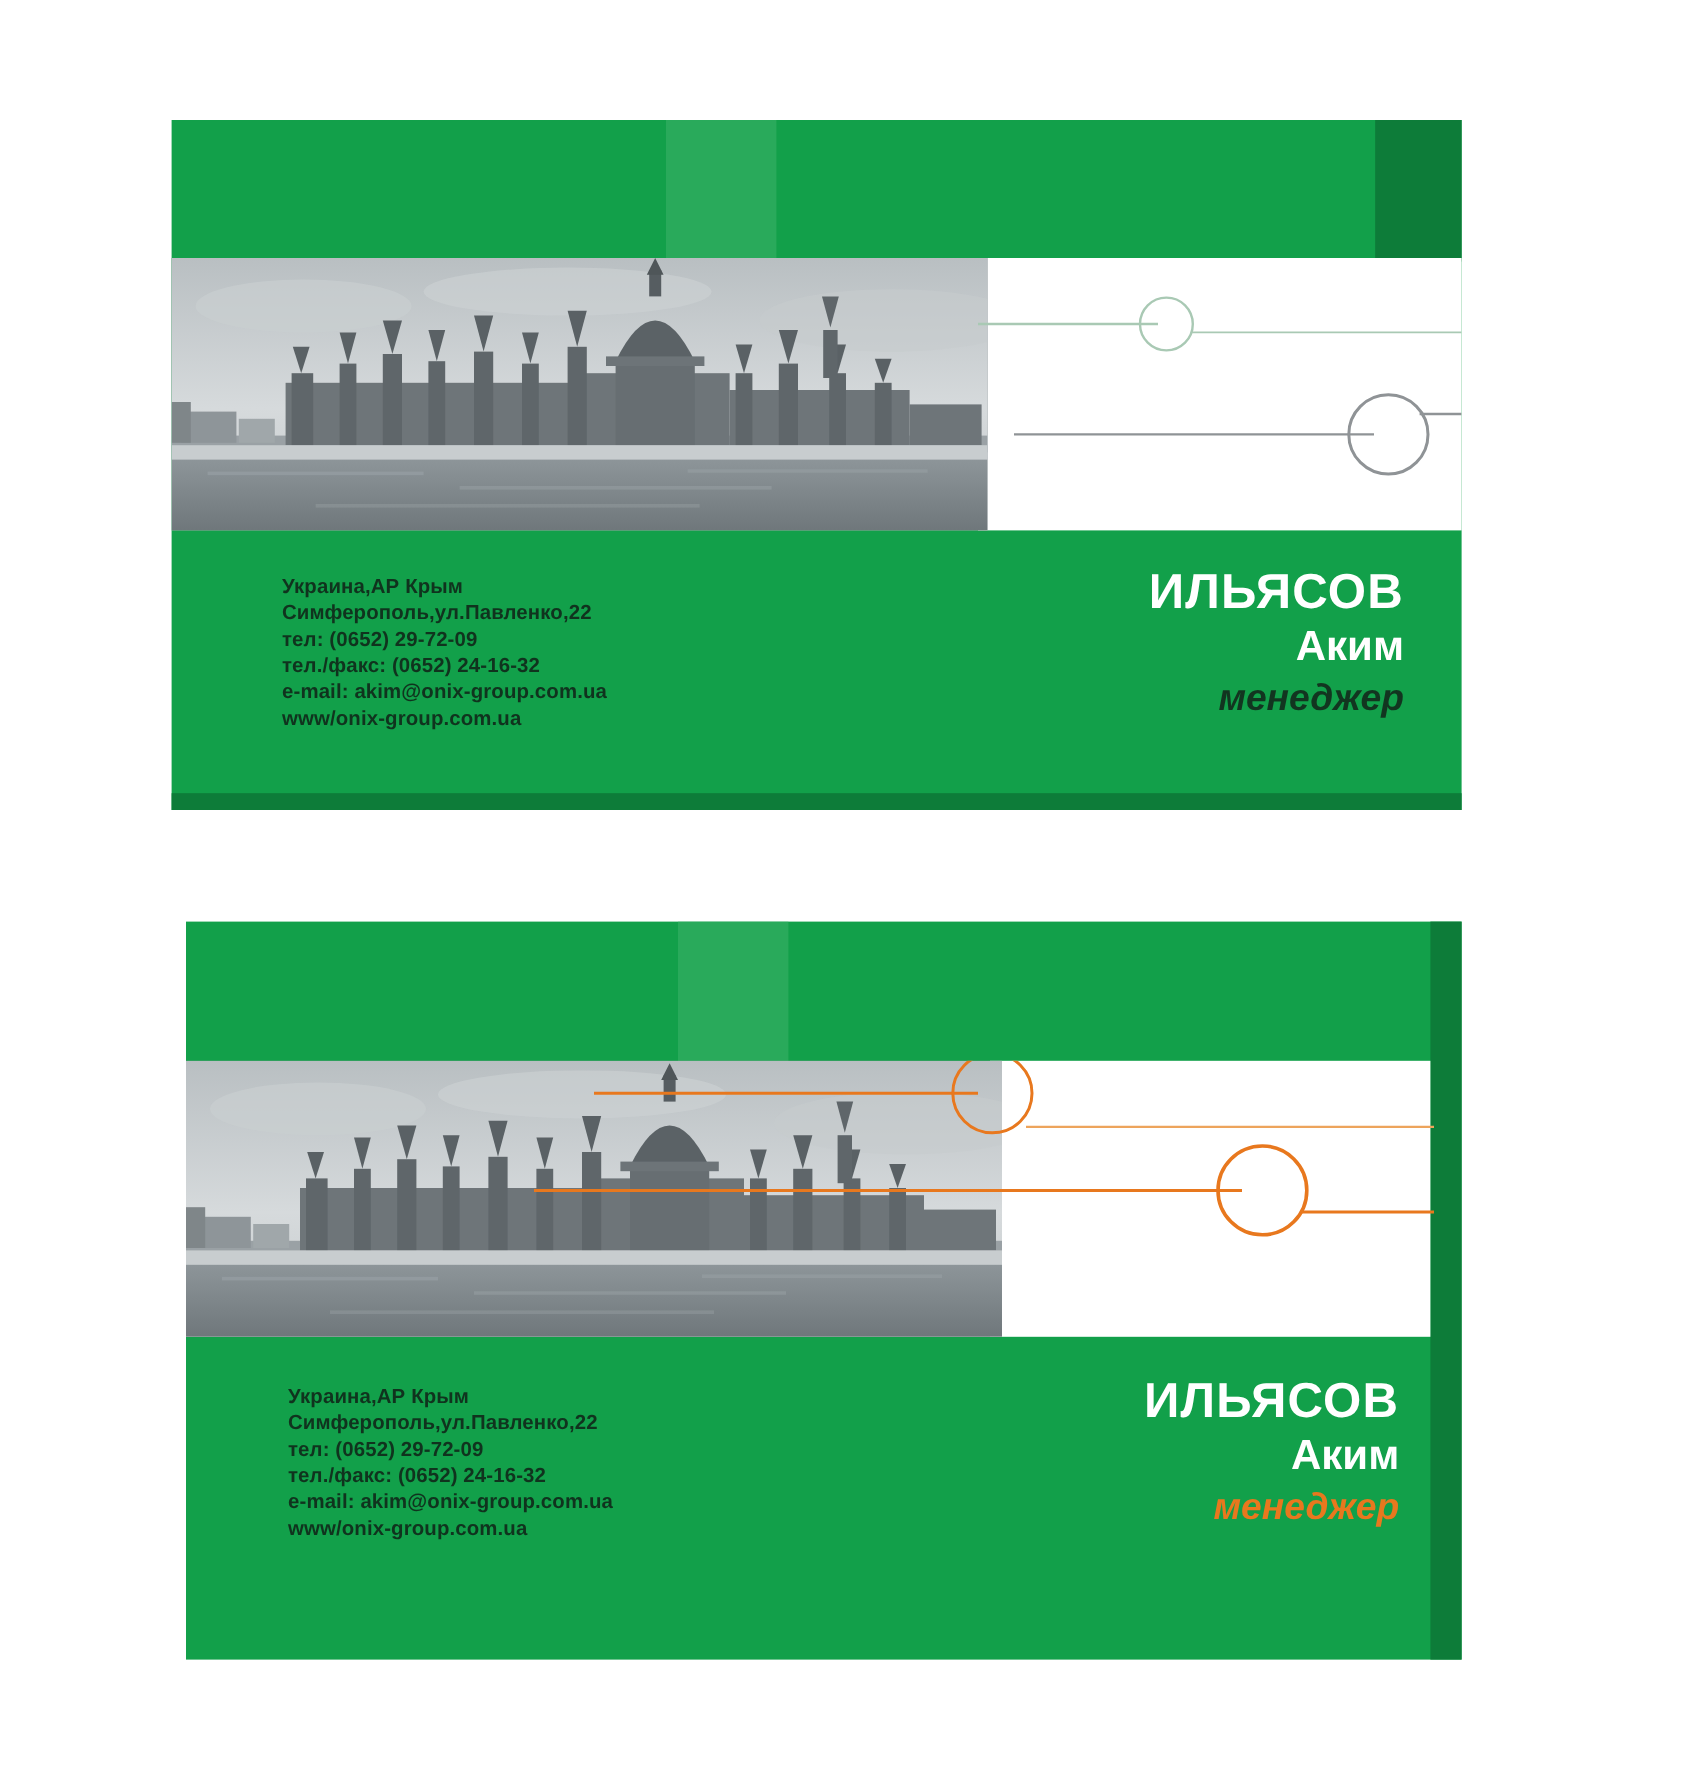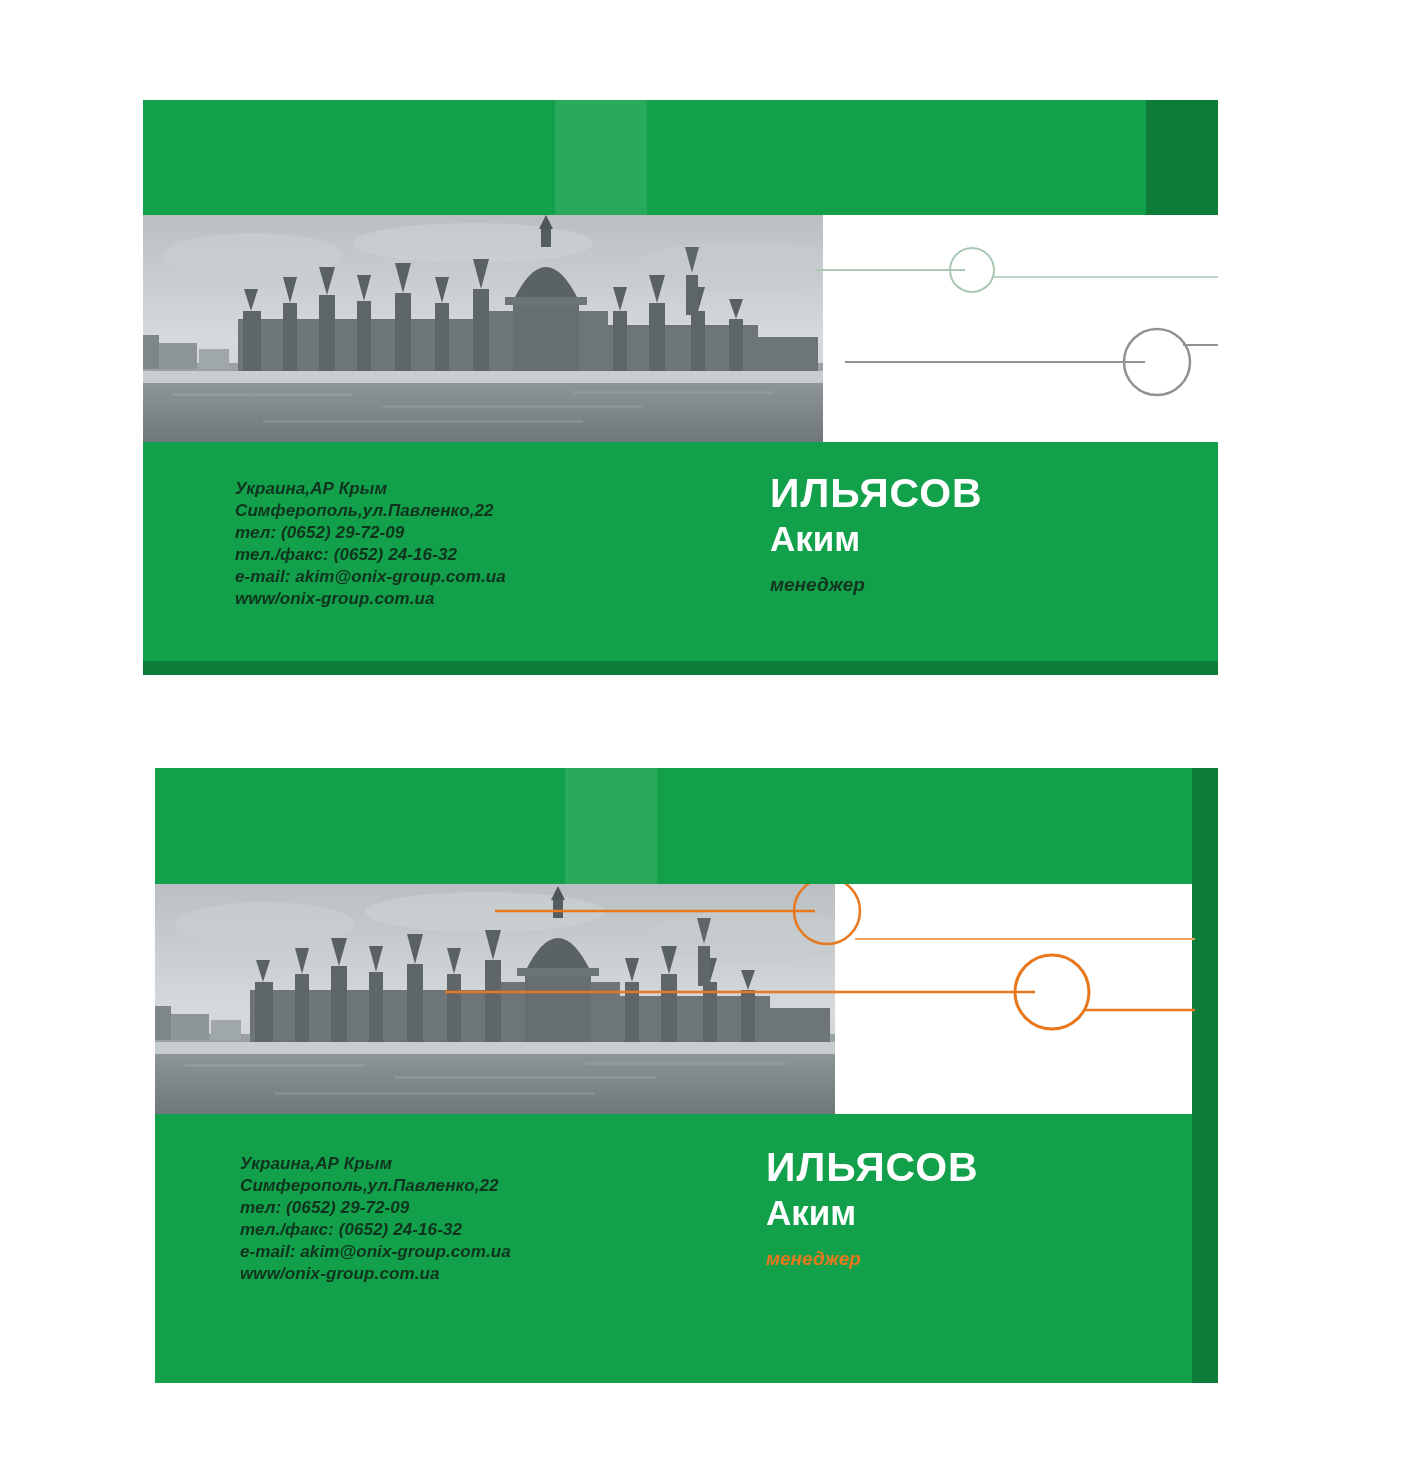--- a/index.html
+++ b/index.html
@@ -69,44 +69,44 @@
 
   
   .contacts {
     position: absolute;
     color: #10331e;
     font-weight: bold;
     line-height: 1.30;
     font-size: 17px;
     letter-spacing: 0.1px;
   }
-  .contacts div { white-space: nowrap; font-style: italic; }
+  .contacts div { white-space: nowrap; }
 
   
   .nameblock {
     position: absolute;
+    text-align: right;
     color: #ffffff;
   }
   .surname {
     font-size: 41px;
     font-weight: bold;
     letter-spacing: 1px;
     line-height: 1.05;
   }
   .firstname {
     font-size: 35px;
     font-weight: bold;
     line-height: 1.35;
   }
   .role {
-    font-size: 19px;
+    font-size: 31px;
     font-weight: bold;
     font-style: italic;
     line-height: 1.3;
-    margin-top: 11px;
   }
   .role.dark { color: #123520; }
   .role.orange { color: #e8781e; }
 
   svg.rings { position: absolute; display: block; }
 </style>
 </head>
 <body>
 
 <div class="card" id="card-top">

